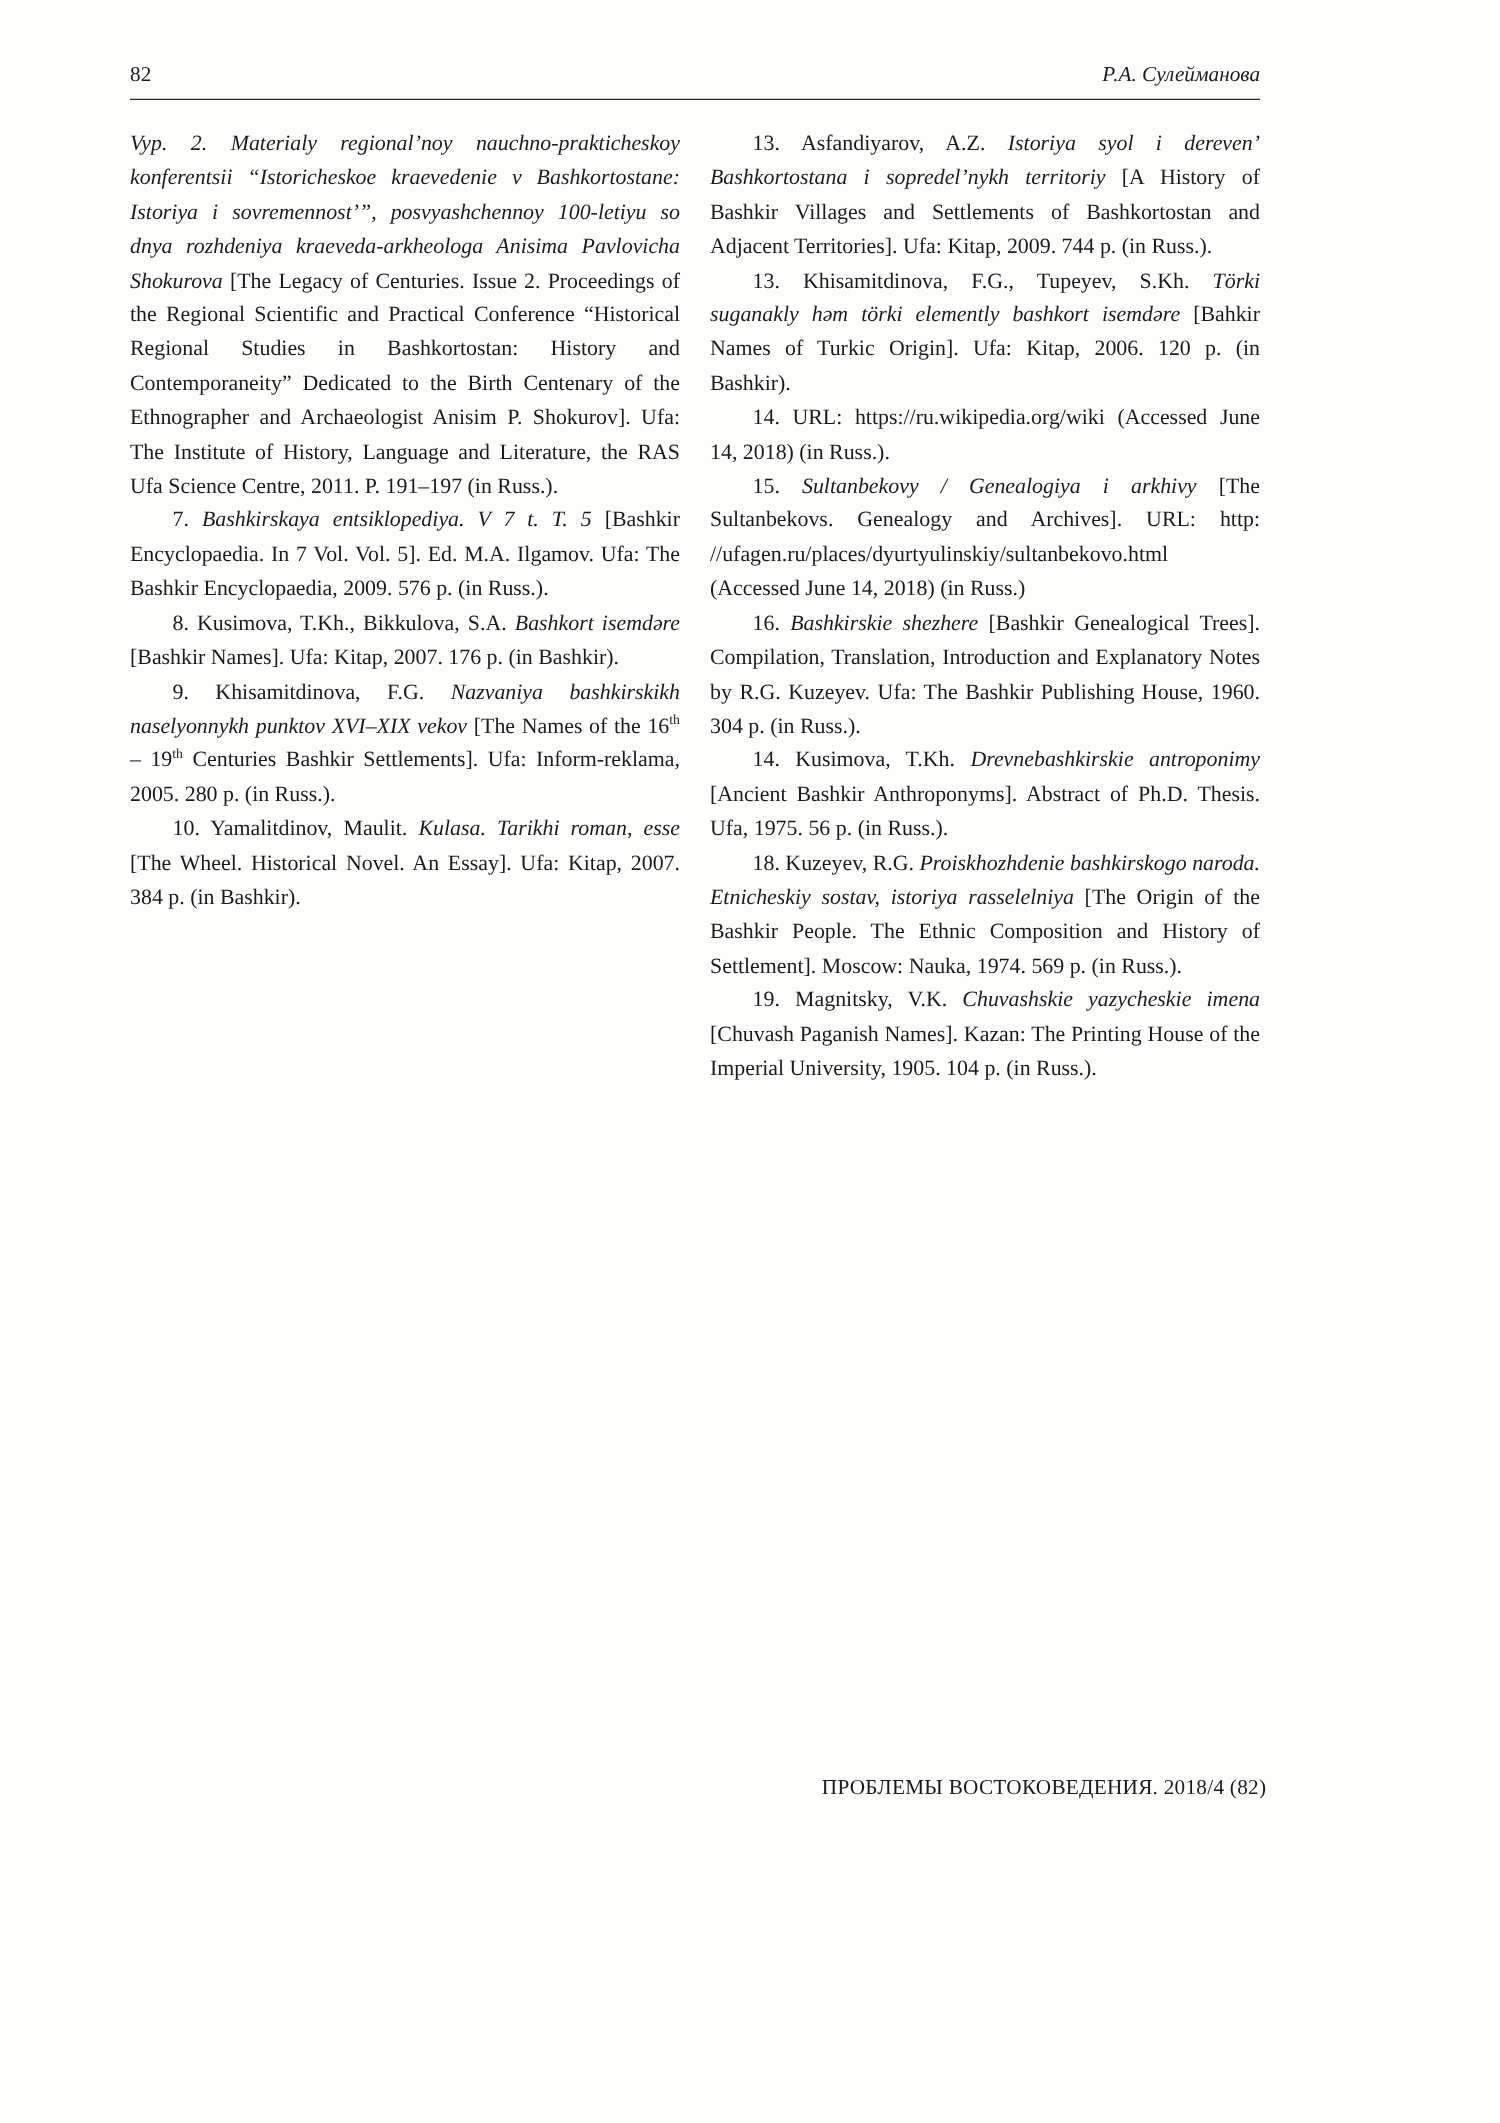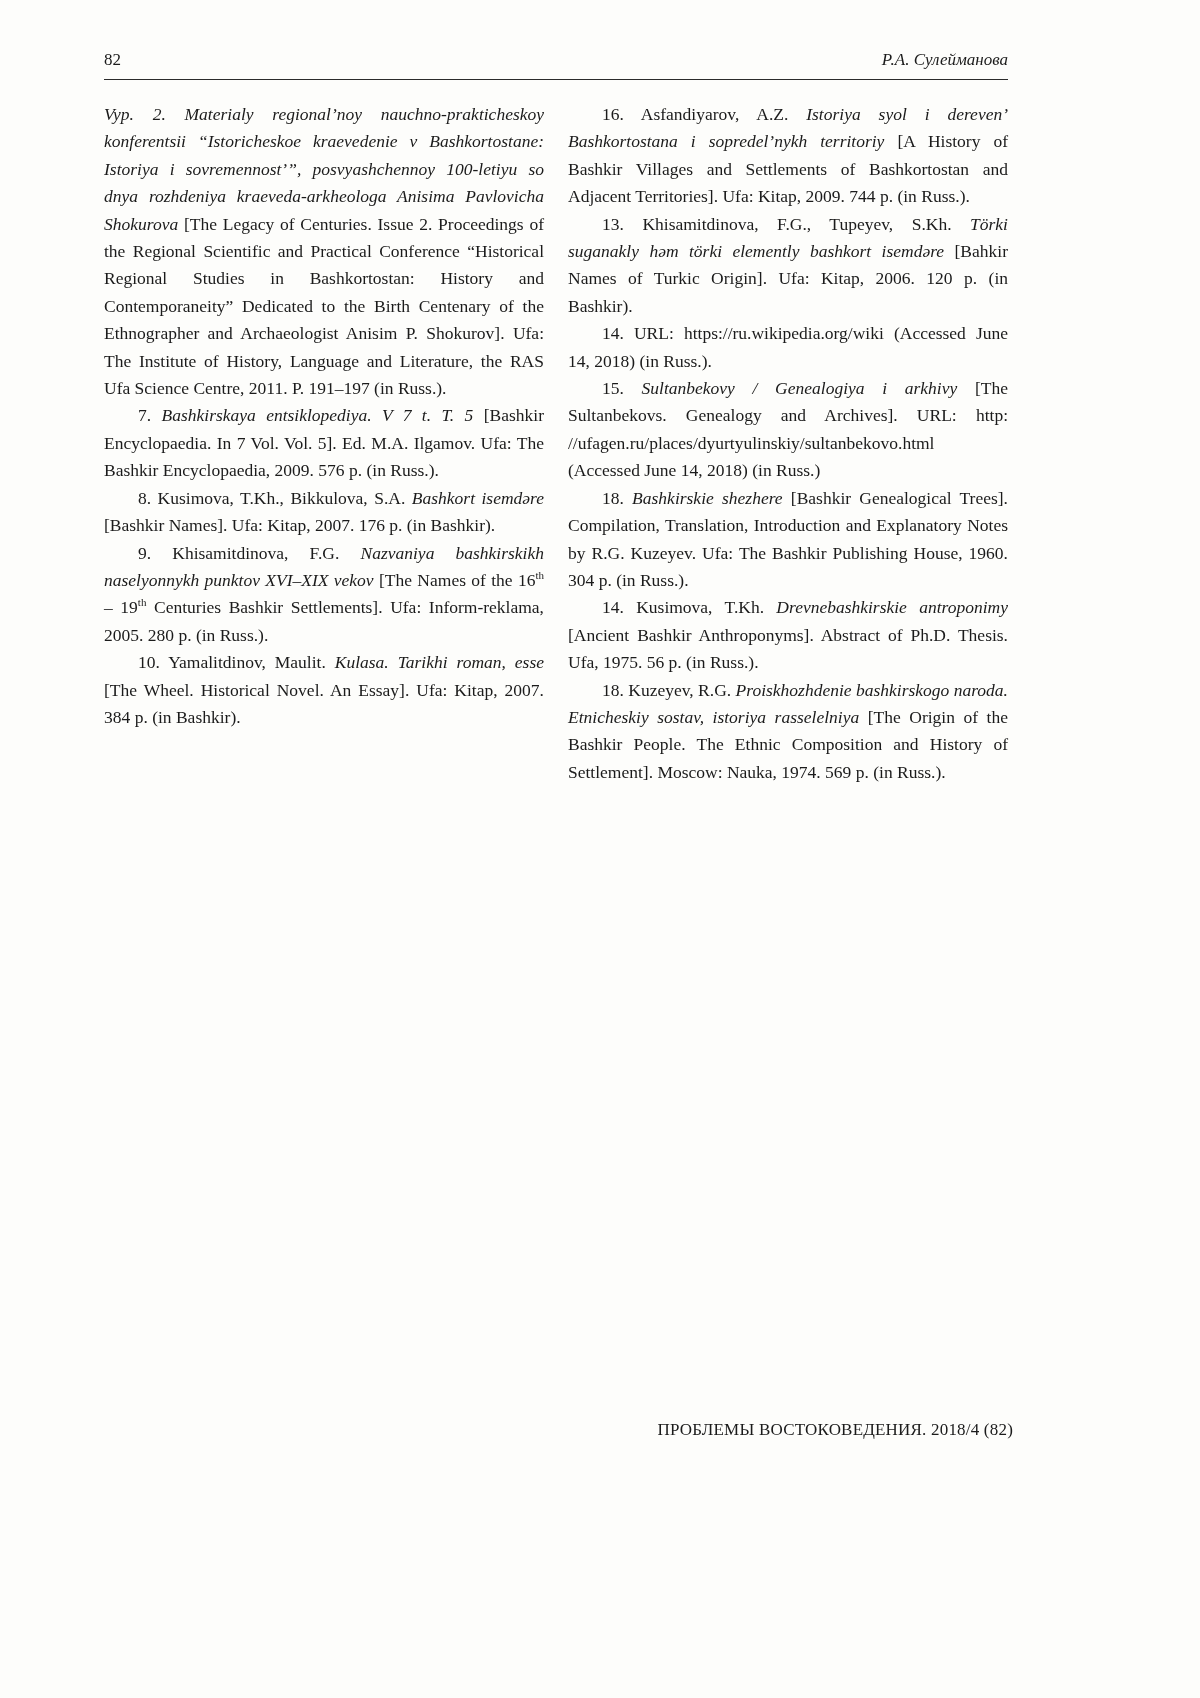--- a/index.html
+++ b/index.html
@@ -71,27 +71,28 @@
 
     <div class="columns">
       <div class="col">
           <p class="ref no-indent"><span class="it">Vyp. 2. Materialy regional’noy nauchno-prakticheskoy konferentsii “Istoricheskoe kraevedenie v Bashkortostane: Istoriya i sovremennost’”, posvyashchennoy 100-letiyu so dnya rozhdeniya kraeveda-arkheologa Anisima Pavlovicha Shokurova </span><span>[The Legacy of Centuries. Issue 2. Proceedings of the Regional Scientific and Practical Conference “Historical Regional Studies in Bashkortostan: History and Contemporaneity” Dedicated to the Birth Centenary of the Ethnographer and Archaeologist Anisim P. Shokurov]. Ufa: The Institute of History, Language and Literature, the RAS Ufa Science Centre, 2011. P. 191–197 (in Russ.).</span></p>
           <p class="ref"><span>7. </span><span class="it">Bashkirskaya entsiklopediya. V 7 t. T. 5 </span><span>[Bashkir Encyclopaedia. In 7 Vol. Vol. 5]. Ed. M.A. Ilgamov. Ufa: The Bashkir Encyclopaedia, 2009. 576 p. (in Russ.).</span></p>
           <p class="ref"><span>8. Kusimova, T.Kh., Bikkulova, S.A. </span><span class="it">Bashkort isemdәre </span><span>[Bashkir Names]. Ufa: Kitap, 2007. 176 p. (in Bashkir).</span></p>
           <p class="ref"><span>9. Khisamitdinova, F.G. </span><span class="it">Nazvaniya bashkirskikh naselyonnykh punktov XVI–XIX vekov </span><span>[The Names of the 16</span><sup>th</sup><span> – 19</span><sup>th</sup><span> Centuries Bashkir Settlements]. Ufa: Inform-reklama, 2005. 280 p. (in Russ.).</span></p>
           <p class="ref"><span>10. Yamalitdinov, Maulit. </span><span class="it">Kulasa. Tarikhi roman, esse </span><span>[The Wheel. Historical Novel. An Essay]. Ufa: Kitap, 2007. 384 p. (in Bashkir).</span></p>
         </div>
       <div class="col">
-          <p class="ref"><span>16. Asfandiyarov, A.Z. </span><span class="it">Istoriya syol i dereven’ Bashkortostana i sopredel’nykh territoriy </span><span>[A History of Bashkir Villages and Settlements of Bashkortostan and Adjacent Territories]. Ufa: Kitap, 2009. 744 p. (in Russ.).</span></p>
+          <p class="ref"><span>13. Asfandiyarov, A.Z. </span><span class="it">Istoriya syol i dereven’ Bashkortostana i sopredel’nykh territoriy </span><span>[A History of Bashkir Villages and Settlements of Bashkortostan and Adjacent Territories]. Ufa: Kitap, 2009. 744 p. (in Russ.).</span></p>
           <p class="ref"><span>13. Khisamitdinova, F.G., Tupeyev, S.Kh. </span><span class="it">Törki suganakly həm törki elemently bashkort isemdəre </span><span>[Bahkir Names of Turkic Origin]. Ufa: Kitap, 2006. 120 p. (in Bashkir).</span></p>
           <p class="ref"><span>14. URL: https://ru.wikipedia.org/wiki (Accessed June 14, 2018) (in Russ.).</span></p>
           <p class="ref"><span>15. </span><span class="it">Sultanbekovy / Genealogiya i arkhivy </span><span>[The Sultanbekovs. Genealogy and Archives]. URL: http: //ufagen.ru/places/dyurtyulinskiy/sultanbekovo.html (Accessed June 14, 2018) (in Russ.)</span></p>
-          <p class="ref"><span>18. </span><span class="it">Bashkirskie shezhere </span><span>[Bashkir Genealogical Trees]. Compilation, Translation, Introduction and Explanatory Notes by R.G. Kuzeyev. Ufa: The Bashkir Publishing House, 1960. 304 p. (in Russ.).</span></p>
+          <p class="ref"><span>16. </span><span class="it">Bashkirskie shezhere </span><span>[Bashkir Genealogical Trees]. Compilation, Translation, Introduction and Explanatory Notes by R.G. Kuzeyev. Ufa: The Bashkir Publishing House, 1960. 304 p. (in Russ.).</span></p>
           <p class="ref"><span>14. Kusimova, T.Kh. </span><span class="it">Drevnebashkirskie antroponimy </span><span>[Ancient Bashkir Anthroponyms]. Abstract of Ph.D. Thesis. Ufa, 1975. 56 p. (in Russ.).</span></p>
           <p class="ref"><span>18. Kuzeyev, R.G. </span><span class="it">Proiskhozhdenie bashkirskogo naroda. Etnicheskiy sostav, istoriya rasselelniya </span><span>[The Origin of the Bashkir People. The Ethnic Composition and History of Settlement]. Moscow: Nauka, 1974. 569 p. (in Russ.).</span></p>
+          <p class="ref"><span>19. Magnitsky, V.K. </span><span class="it">Chuvashskie yazycheskie imena </span><span>[Chuvash Paganish Names]. Kazan: The Printing House of the Imperial University, 1905. 104 p. (in Russ.).</span></p>
         </div>
     </div>
 
   </div>
 
   <div class="page-footer">
     <span>ПРОБЛЕМЫ ВОСТОКОВЕДЕНИЯ. 2018/4 (82)</span>
   </div>
 </div>
 

